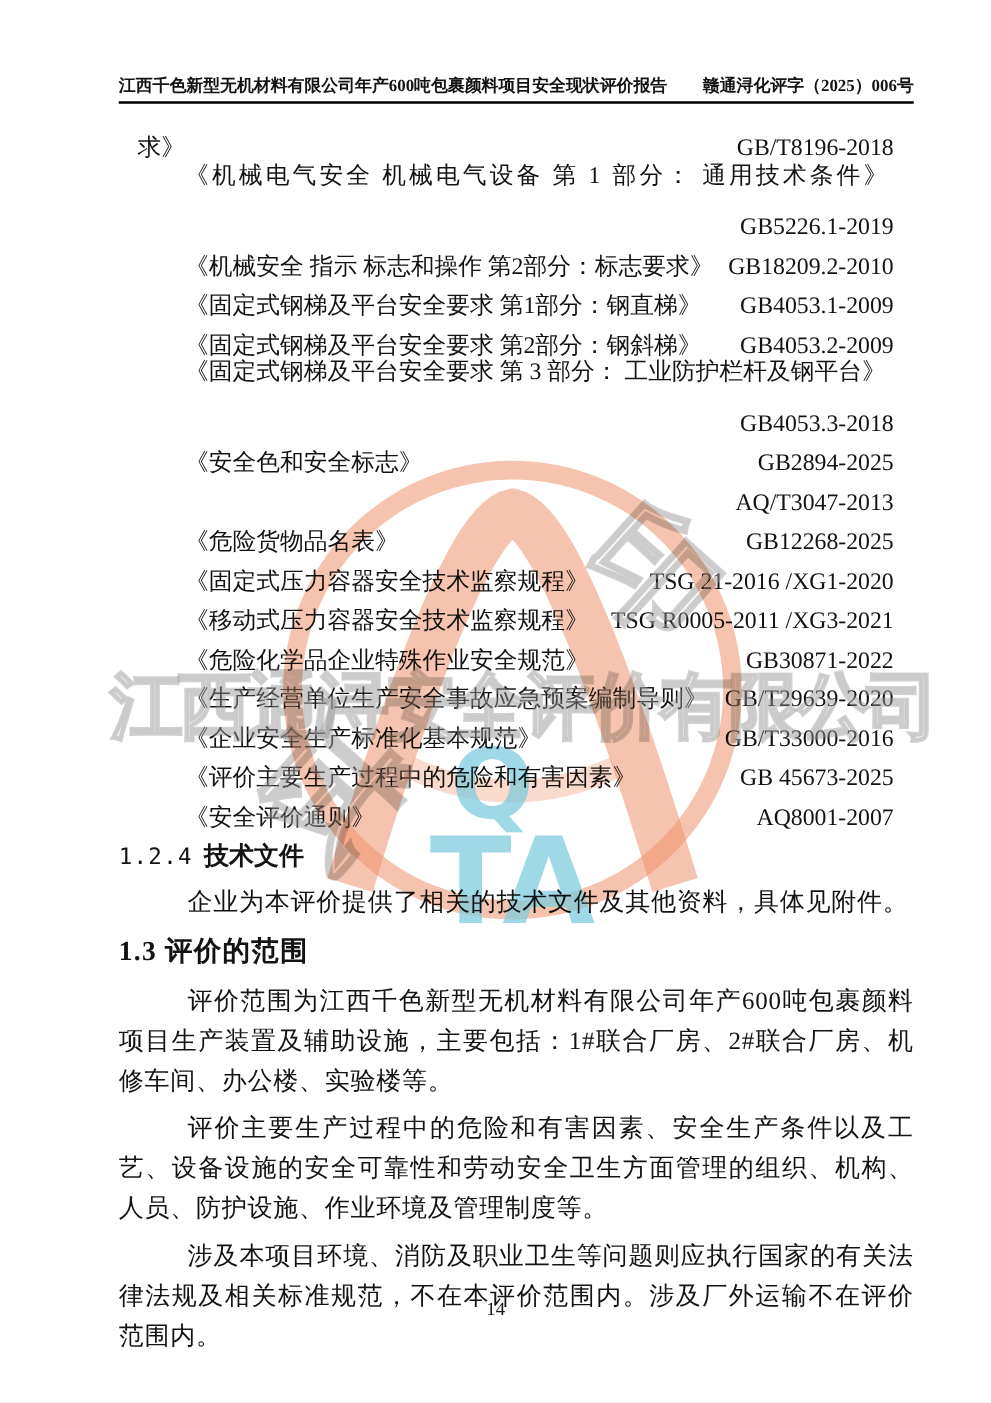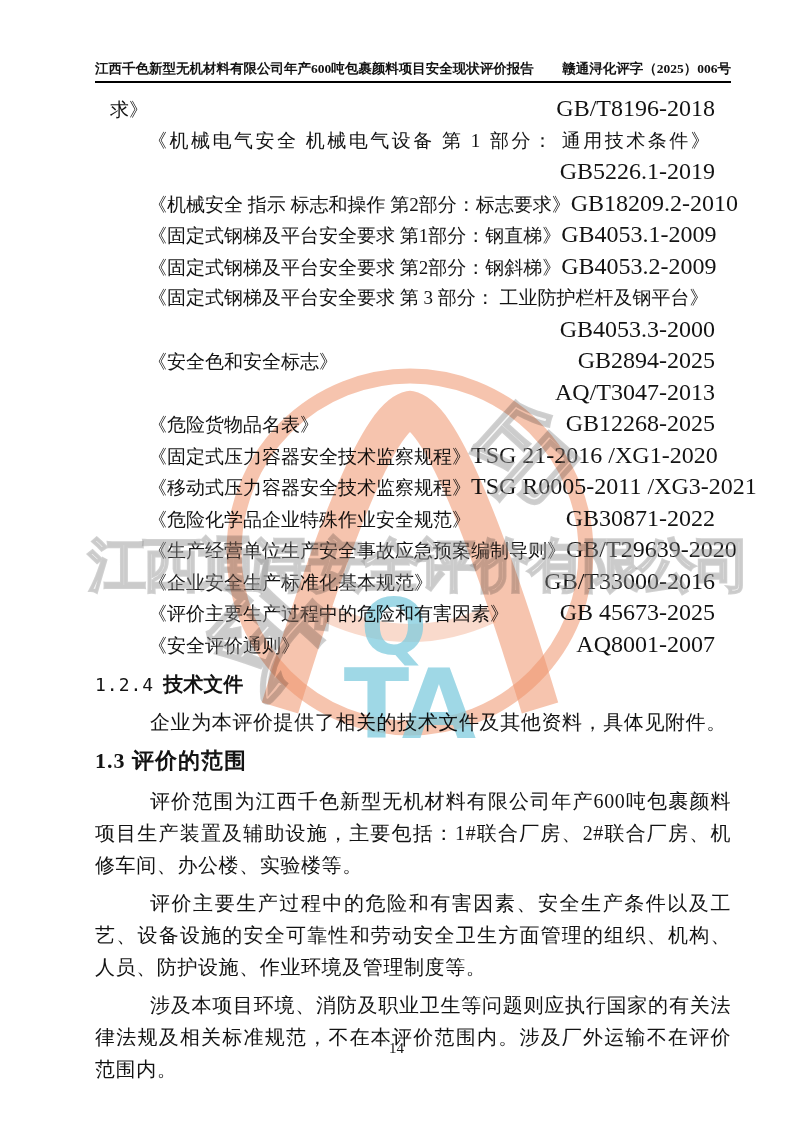--- a/index.html
+++ b/index.html
@@ -15,21 +15,21 @@
        padding-bottom:3px; font-weight:bold; font-size:13.5px; line-height:18px;}
   .hdr-num{margin-left:auto; white-space:nowrap;}
 
   
   .std-list{margin-top:10px;}
   .std-row{display:flex; align-items:baseline; height:31.5px; line-height:31.5px;
            font-size:19px; white-space:nowrap;}
   .std-left{padding-left:53px;}
   .std-row.cont .std-left{padding-left:15px;}
   .std-row.spread .std-left{letter-spacing:2.5px;}
-  .std-right{margin-left:auto; padding-right:16px; font-size:24px;}
+  .std-right{margin-left:auto; padding-right:16px; font-size:19px;margin-top:10px;}
 
   
   .h124{margin-top:8px; height:32px; line-height:32px; font-size:20px;}
   .h124 .num{font-family:"DejaVu Sans Mono",monospace; font-size:18px; letter-spacing:1px;}
   .h124 .ttl{font-family:"DejaVu Sans","Liberation Sans",sans-serif; font-weight:bold; margin-left:4px;}
   .para{font-size:20px; line-height:32px; text-align:justify; letter-spacing:0.6px;
         text-indent:55px; margin:6px 0 5px 0;}
   .h13{margin-top:2px; height:36px; line-height:36px; font-size:22px; font-weight:bold; letter-spacing:1px;}
 
   
@@ -104,21 +104,21 @@
           <span class="std-right">GB4053.1-2009</span>
         </div>
         <div class="std-row">
           <span class="std-left">《固定式钢梯及平台安全要求 第2部分：钢斜梯》</span>
           <span class="std-right">GB4053.2-2009</span>
         </div>
         <div class="std-row">
           <span class="std-left">《固定式钢梯及平台安全要求 第 3 部分： 工业防护栏杆及钢平台》</span>
         </div>
         <div class="std-row">
-          <span class="std-right">GB4053.3-2000</span>
+          <span class="std-right">GB4053.3-2018</span>
         </div>
         <div class="std-row">
           <span class="std-left">《安全色和安全标志》</span>
           <span class="std-right">GB2894-2025</span>
         </div>
         <div class="std-row">
           <span class="std-right">AQ/T3047-2013</span>
         </div>
         <div class="std-row">
           <span class="std-left">《危险货物品名表》</span>

